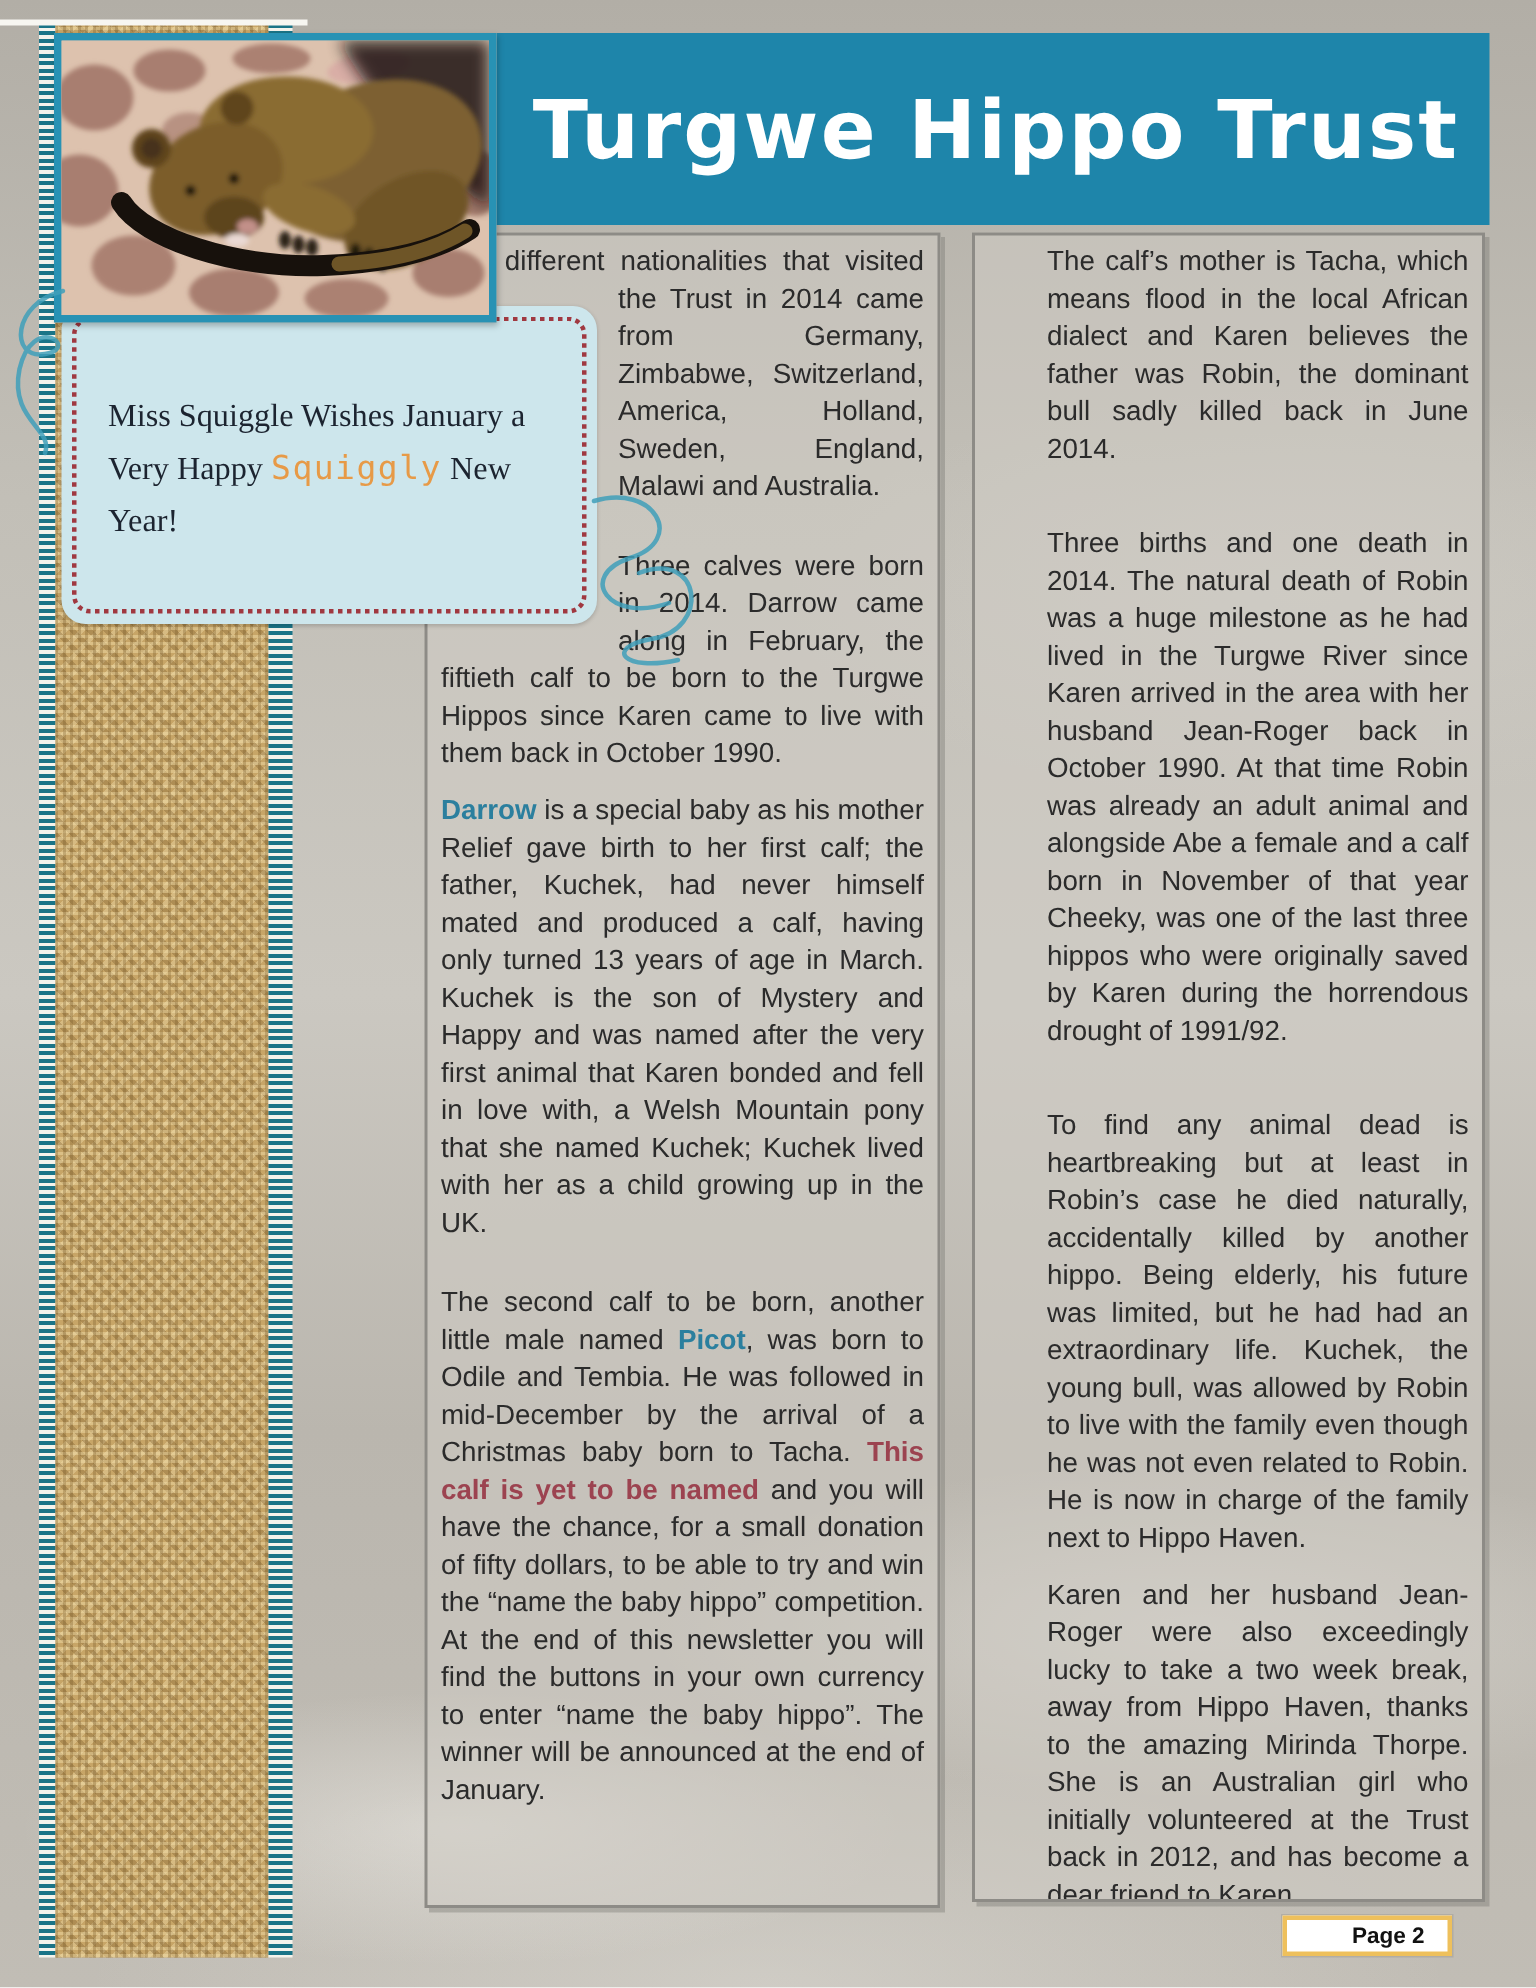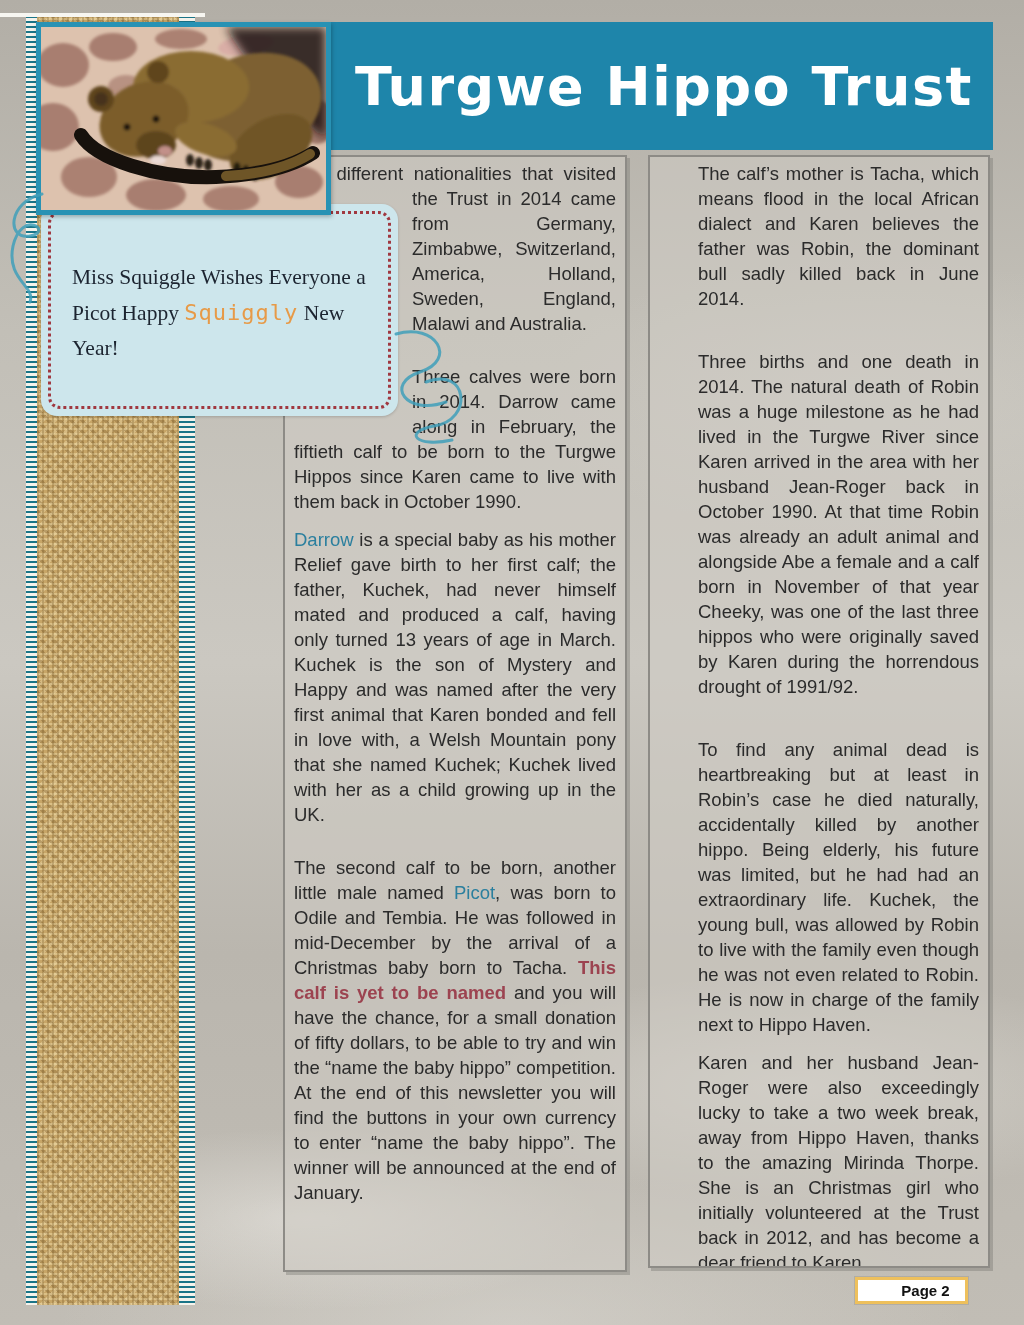--- a/index.html
+++ b/index.html
@@ -81,21 +81,21 @@
   }
   .col-left  { left:283px; top:155px; width:344px; height:1117px; }
   .col-right { left:648px; top:155px; width:342px; height:1113px;padding-left:48px; }
   .col-text { font-size:18.5px; line-height:25px; color:#2b2b2b; }
   .col-text p { text-align:justify; }
   .wrap-spacer { float:left; width:118px; height:262px; shape-outside:inset(44px 0 0 0); }
   .para { margin-top:13px; }
   .paras > .para:first-child { margin-top:0; }
   .para.wide { margin-top:28px; }
   .para.xwide { margin-top:38px; }
-  .teal-bold { color:#2b7f9e; font-weight:normal; }
+  .teal-bold { color:#2b7f9e; font-weight:bold; }
   .maroon-bold { color:#9c4350; font-weight:bold; }
 
   
   .page-num {
     position:absolute; left:855px; top:1277px; width:113px; height:27px; z-index:8;
     background:#ffffff; border:3px solid #eec05c;
     display:flex; align-items:center; justify-content:center;
     font-size:15px; font-weight:bold; color:#111111;
     box-shadow:0 0 0 1px rgba(160,156,148,.5);
     padding-left:28px;
@@ -112,21 +112,21 @@
     <div class="stripes l"></div>
     <div class="burlap"></div>
     <div class="stripes r"></div>
   </div>
 
   <div class="banner">
     <div class="title">Turgwe Hippo Trust</div>
   </div>
 
   <div class="squiggle-box">
-    <div class="wish"><span>Miss Squiggle Wishes Everyone a Picot Happy </span><span class="squiggly-word">Squiggly</span><span> New Year!</span></div>
+    <div class="wish"><span>Miss Squiggle Wishes January a Very Happy </span><span class="squiggly-word">Squiggly</span><span> New Year!</span></div>
   </div>
 
   <div class="photo">
     <svg viewBox="0 0 285 183">
       <defs>
         <filter id="soft" x="-20%" y="-20%" width="140%" height="140%">
             <feGaussianBlur stdDeviation="1.6"></feGaussianBlur>
           </filter>
         <filter id="soft4" x="-30%" y="-30%" width="160%" height="160%">
             <feGaussianBlur stdDeviation="5"></feGaussianBlur>
@@ -192,21 +192,21 @@
         </div>
     </div>
   </div>
 
   <div class="col col-right">
     <div class="col-text">
       <div class="paras">
           <p class="para"><span>The calf’s mother is Tacha, which means flood in the local African dialect and Karen believes the father was Robin, the dominant bull sadly killed back in June 2014.</span></p>
           <p class="para xwide"><span>Three births and one death in 2014. The natural death of Robin was a huge milestone as he had lived in the Turgwe River since Karen arrived in the area with her husband Jean-Roger back in October 1990. At that time Robin was already an adult animal and alongside Abe a female and a calf born in November of that year Cheeky,   was one of the last three hippos who were originally saved by Karen during the horrendous drought of 1991/92.</span></p>
           <p class="para xwide"><span>To find any animal dead is heartbreaking but at least in Robin’s case he died naturally, accidentally killed by another hippo. Being elderly, his future was limited, but he had had an extraordinary life.  Kuchek, the young bull, was allowed by Robin to live with the family even though he was not even related to Robin.  He is now in charge of the family next to Hippo Haven.</span></p>
-          <p class="para"><span>Karen and her husband Jean-Roger were also exceedingly lucky to take a two week break, away from Hippo Haven, thanks to the amazing Mirinda Thorpe.  She is an Christmas girl who initially volunteered at the Trust back in 2012, and has become a dear friend to Karen.</span></p>
+          <p class="para"><span>Karen and her husband Jean-Roger were also exceedingly lucky to take a two week break, away from Hippo Haven, thanks to the amazing Mirinda Thorpe.  She is an Australian girl who initially volunteered at the Trust back in 2012, and has become a dear friend to Karen.</span></p>
           <p class="para"><span>(continued Page 3)</span></p>
         </div>
     </div>
   </div>
 
   <div class="page-num">Page 2</div>
 
 </div>
 
 </body></html>

